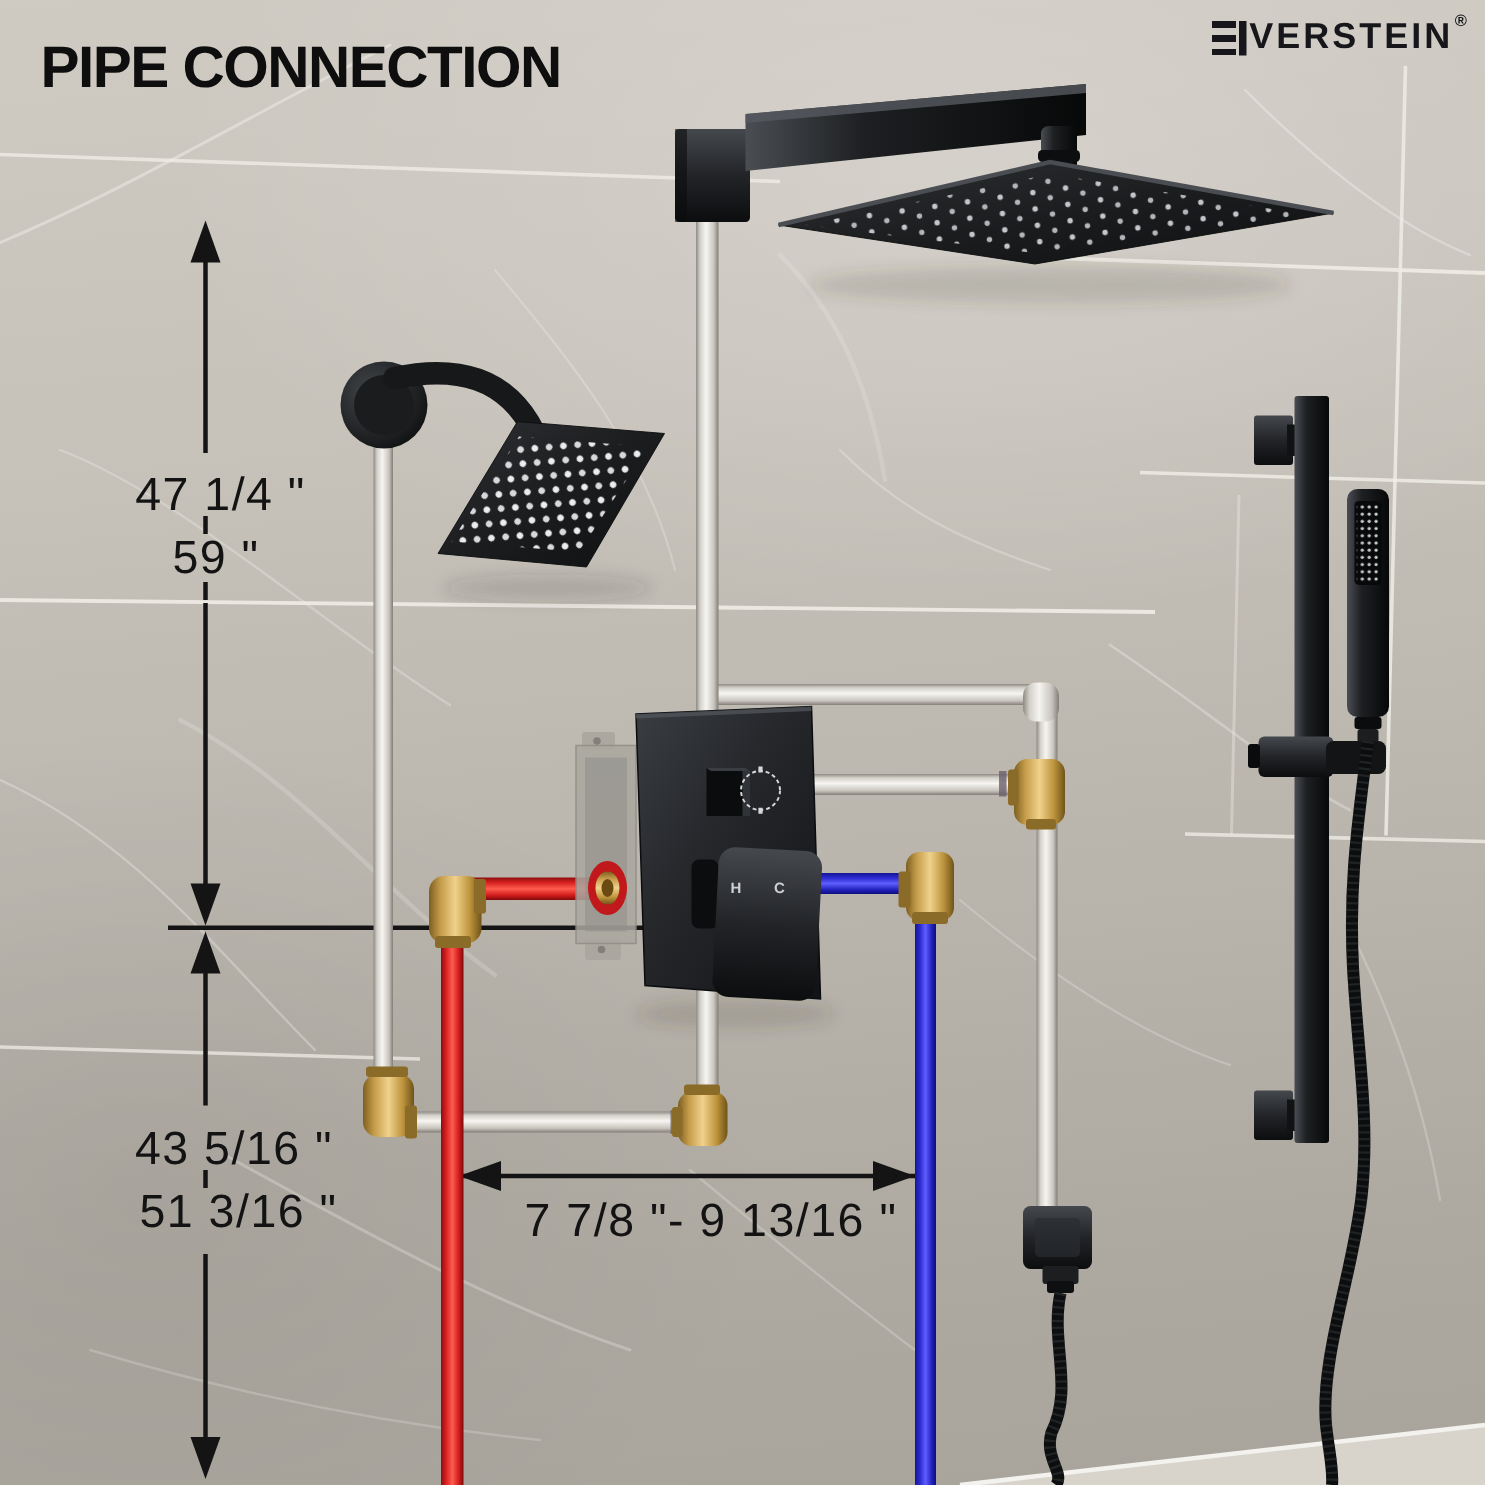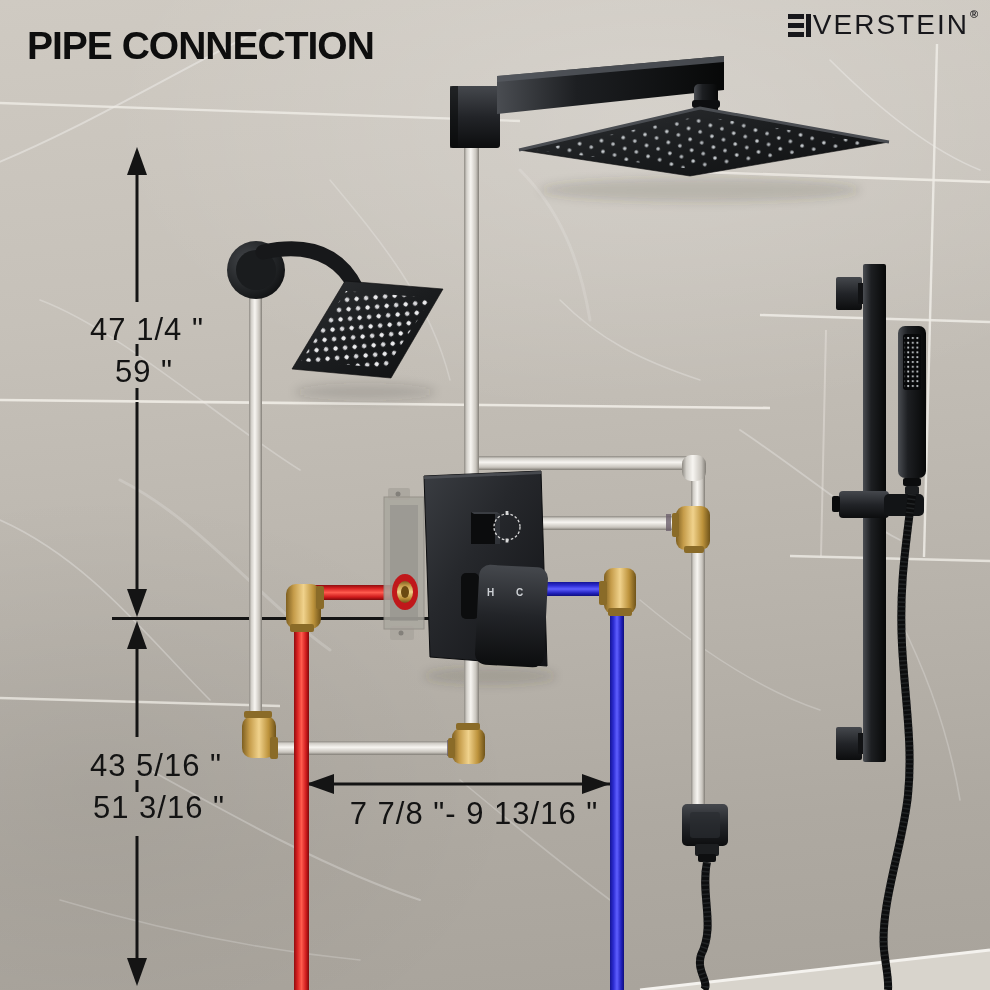--- a/index.html
+++ b/index.html
@@ -9,21 +9,21 @@
       radial-gradient(900px 500px at 65% 12%, rgba(255,255,255,.20), rgba(255,255,255,0) 60%),
       radial-gradient(700px 500px at 10% 80%, rgba(0,0,0,.06), rgba(0,0,0,0) 60%),
       linear-gradient(175deg,#cfcac2 0%,#c6c1b9 30%,#bab5ad 58%,#aea9a1 82%,#a8a39b 100%);}
   svg{position:absolute;left:0;top:0;}
   .title{position:absolute;left:27px;top:20px;font-size:39px;line-height:52px;
     font-weight:700;letter-spacing:-1px;color:#0e0e0e;}
   .logo{position:absolute;top:10px;right:12px;display:flex;align-items:flex-start;color:#17171b;}
   .lmark{position:relative;width:16px;height:23px;margin-top:4px;margin-right:9px;
     background:repeating-linear-gradient(180deg,#17171b 0 4.6px,rgba(0,0,0,0) 4.6px 9.2px);}
   .lmark::after{content:"";position:absolute;right:-7px;top:0;width:4.6px;height:23px;background:#17171b;}
-  .ltext{font-size:28px;font-weight:400;letter-spacing:2px;line-height:30px;}
+  .ltext{font-size:24px;font-weight:700;letter-spacing:2px;line-height:30px;}
   .lreg{font-size:11px;font-weight:700;margin-left:1px;margin-top:-2px;}
   .dim{position:absolute;font-size:31px;line-height:36px;color:#131313;
     transform:translateX(-50%);white-space:nowrap;letter-spacing:1px;}
   .hc{position:absolute;font-size:10px;font-weight:700;color:#cdd0d4;line-height:10px;}
 </style>
 </head>
 <body>
 
 <div id="stage">
 

